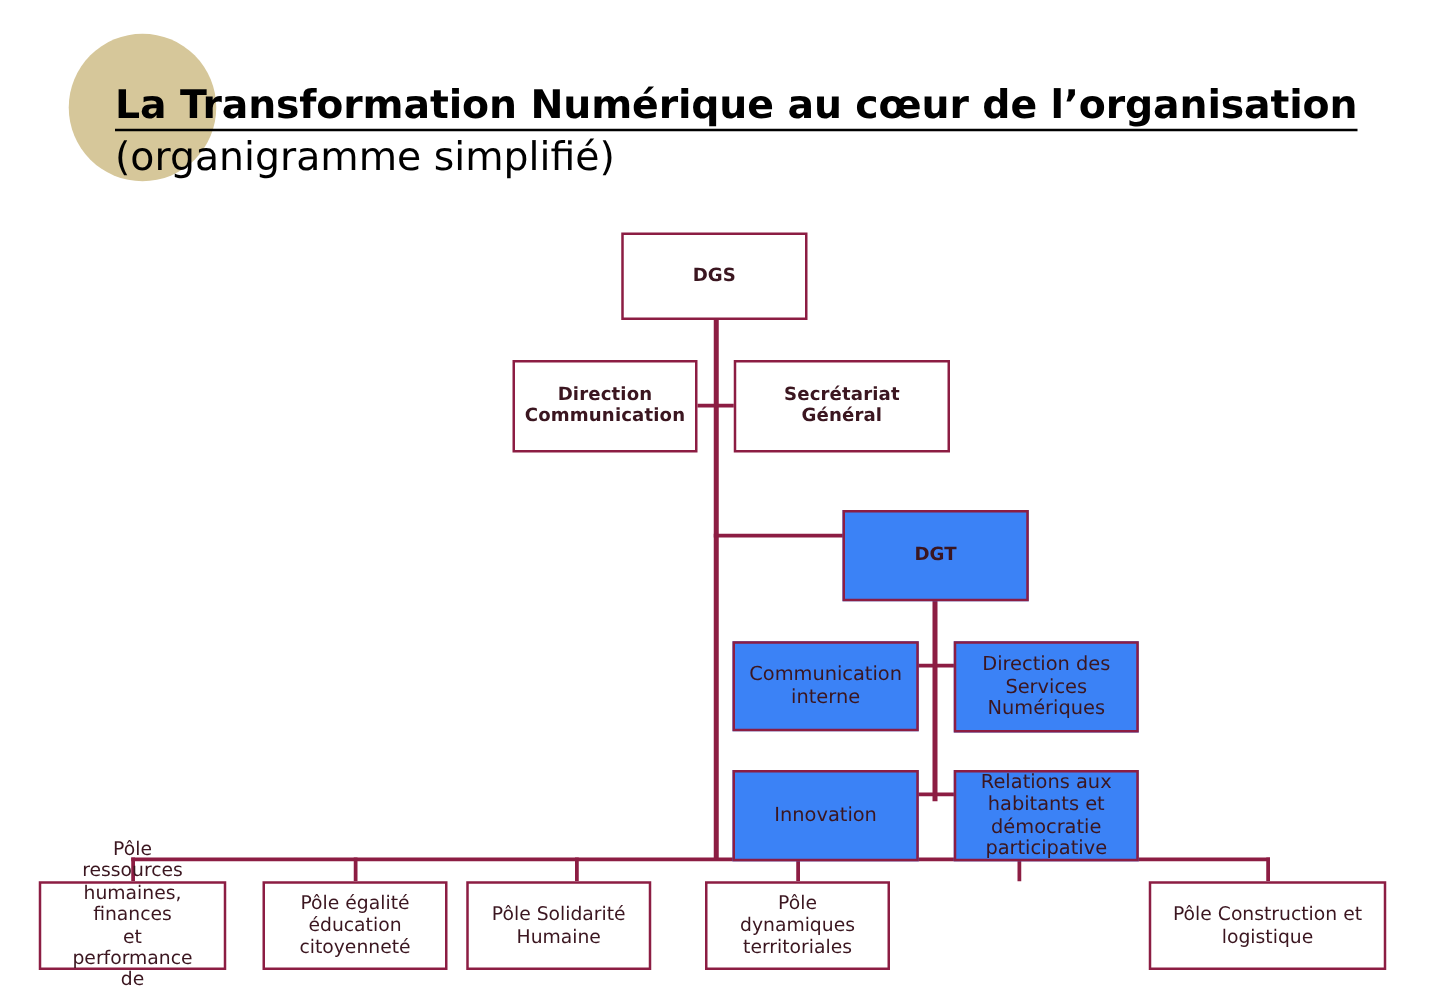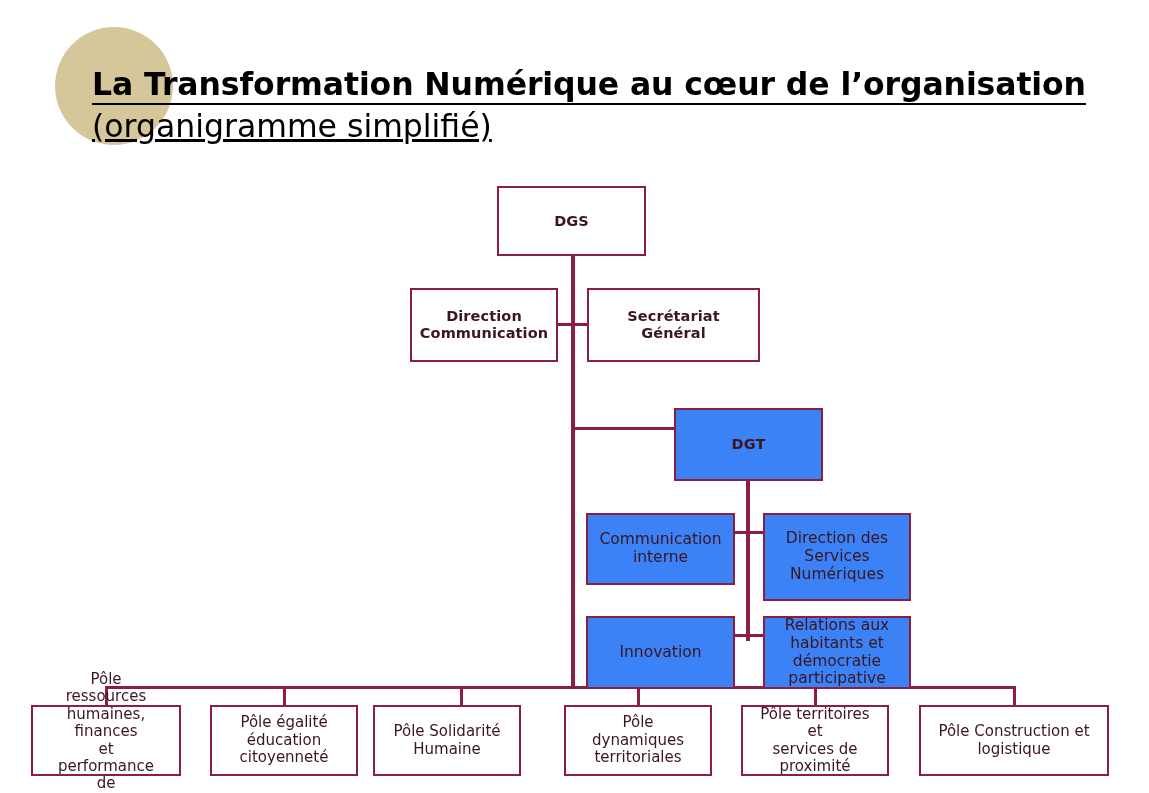--- a/index.html
+++ b/index.html
@@ -24,21 +24,20 @@
     width: 118px;
     height: 118px;
     border-radius: 50%;
     background: #d6c79a;
   }
   #title-wrap {
     position: absolute;
     left: 92px;
     top: 68px;
     width: 1040px;
-    text-decoration: underline;
   }
   #main-title {
     font-family: "DejaVu Sans", "Liberation Sans", sans-serif;
     font-size: 31.5px;
     font-weight: bold;
     color: #000000;
     letter-spacing: -0.1px;
     line-height: 1.05;
     display: inline-block;
     border-bottom: 2.5px solid #000000;
@@ -141,21 +140,21 @@
 
   <div class="node beige bold-label" style="left:674px; top:392px; width:149px; height:73px;">
     <span class="txt">DGT</span>
   </div>
 
   <div class="node beige norm-label" style="left:586px; top:497px; width:149px; height:72px;">
     <span class="txt">Communication
 interne</span>
   </div>
 
-  <div class="node beige norm-label" style="left:763px; top:497px; width:148px; height:88px;">
+  <div class="node beige norm-label" style="left:763px; top:497px; width:148px; height:73px;">
     <span class="txt">Direction des
 Services
 Numériques</span>
   </div>
 
   <div class="node beige norm-label" style="left:586px; top:600px; width:149px; height:73px;">
     <span class="txt">Innovation</span>
   </div>
 
   <div class="node beige norm-label" style="left:763px; top:600px; width:148px; height:73px;">
@@ -181,24 +180,19 @@
   <div class="node white pole-label" style="left:373px; top:705px; width:148px; height:71px;">
     <span class="txt">Pôle Solidarité
 Humaine</span>
   </div>
 
   <div class="node white pole-label" style="left:564px; top:705px; width:148px; height:71px;">
     <span class="txt">Pôle dynamiques
 territoriales</span>
   </div>
 
-  <div class="node white pole-label" style="left:741px; top:705px; width:148px; height:71px;">
-    <span class="txt">Pôle territoires et
-services de
-proximité</span>
-  </div>
 
   <div class="node white pole-label" style="left:919px; top:705px; width:190px; height:71px;">
     <span class="txt">Pôle Construction et
 logistique</span>
   </div>
 
 </div>
 
 </body></html>

